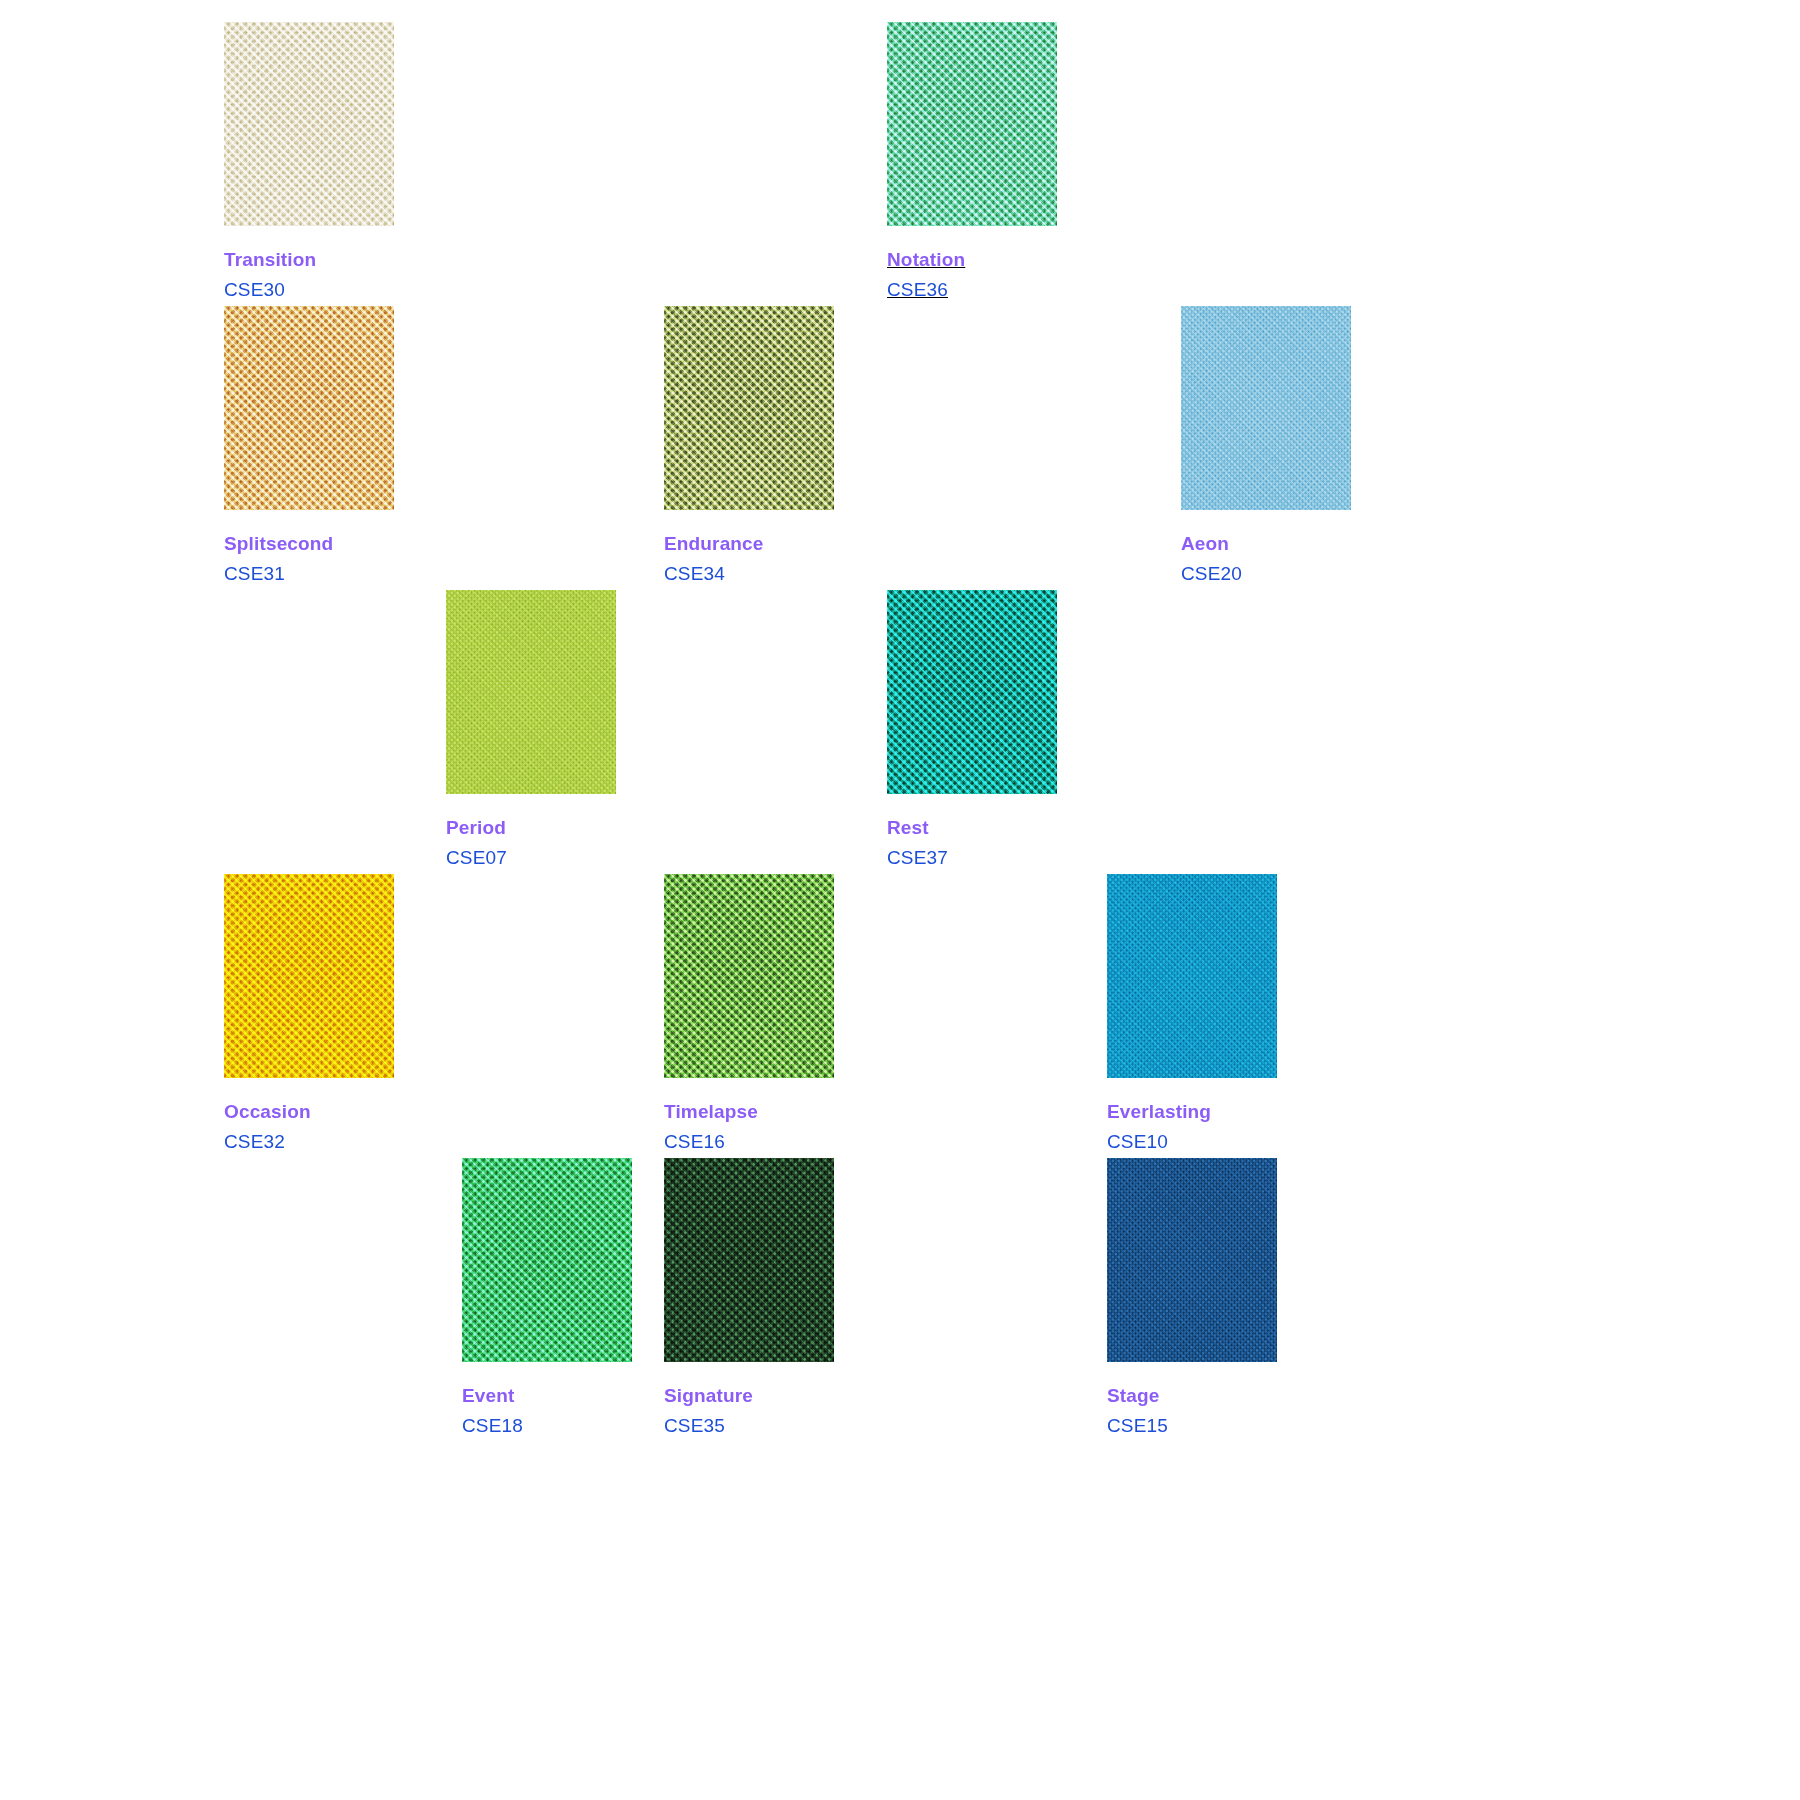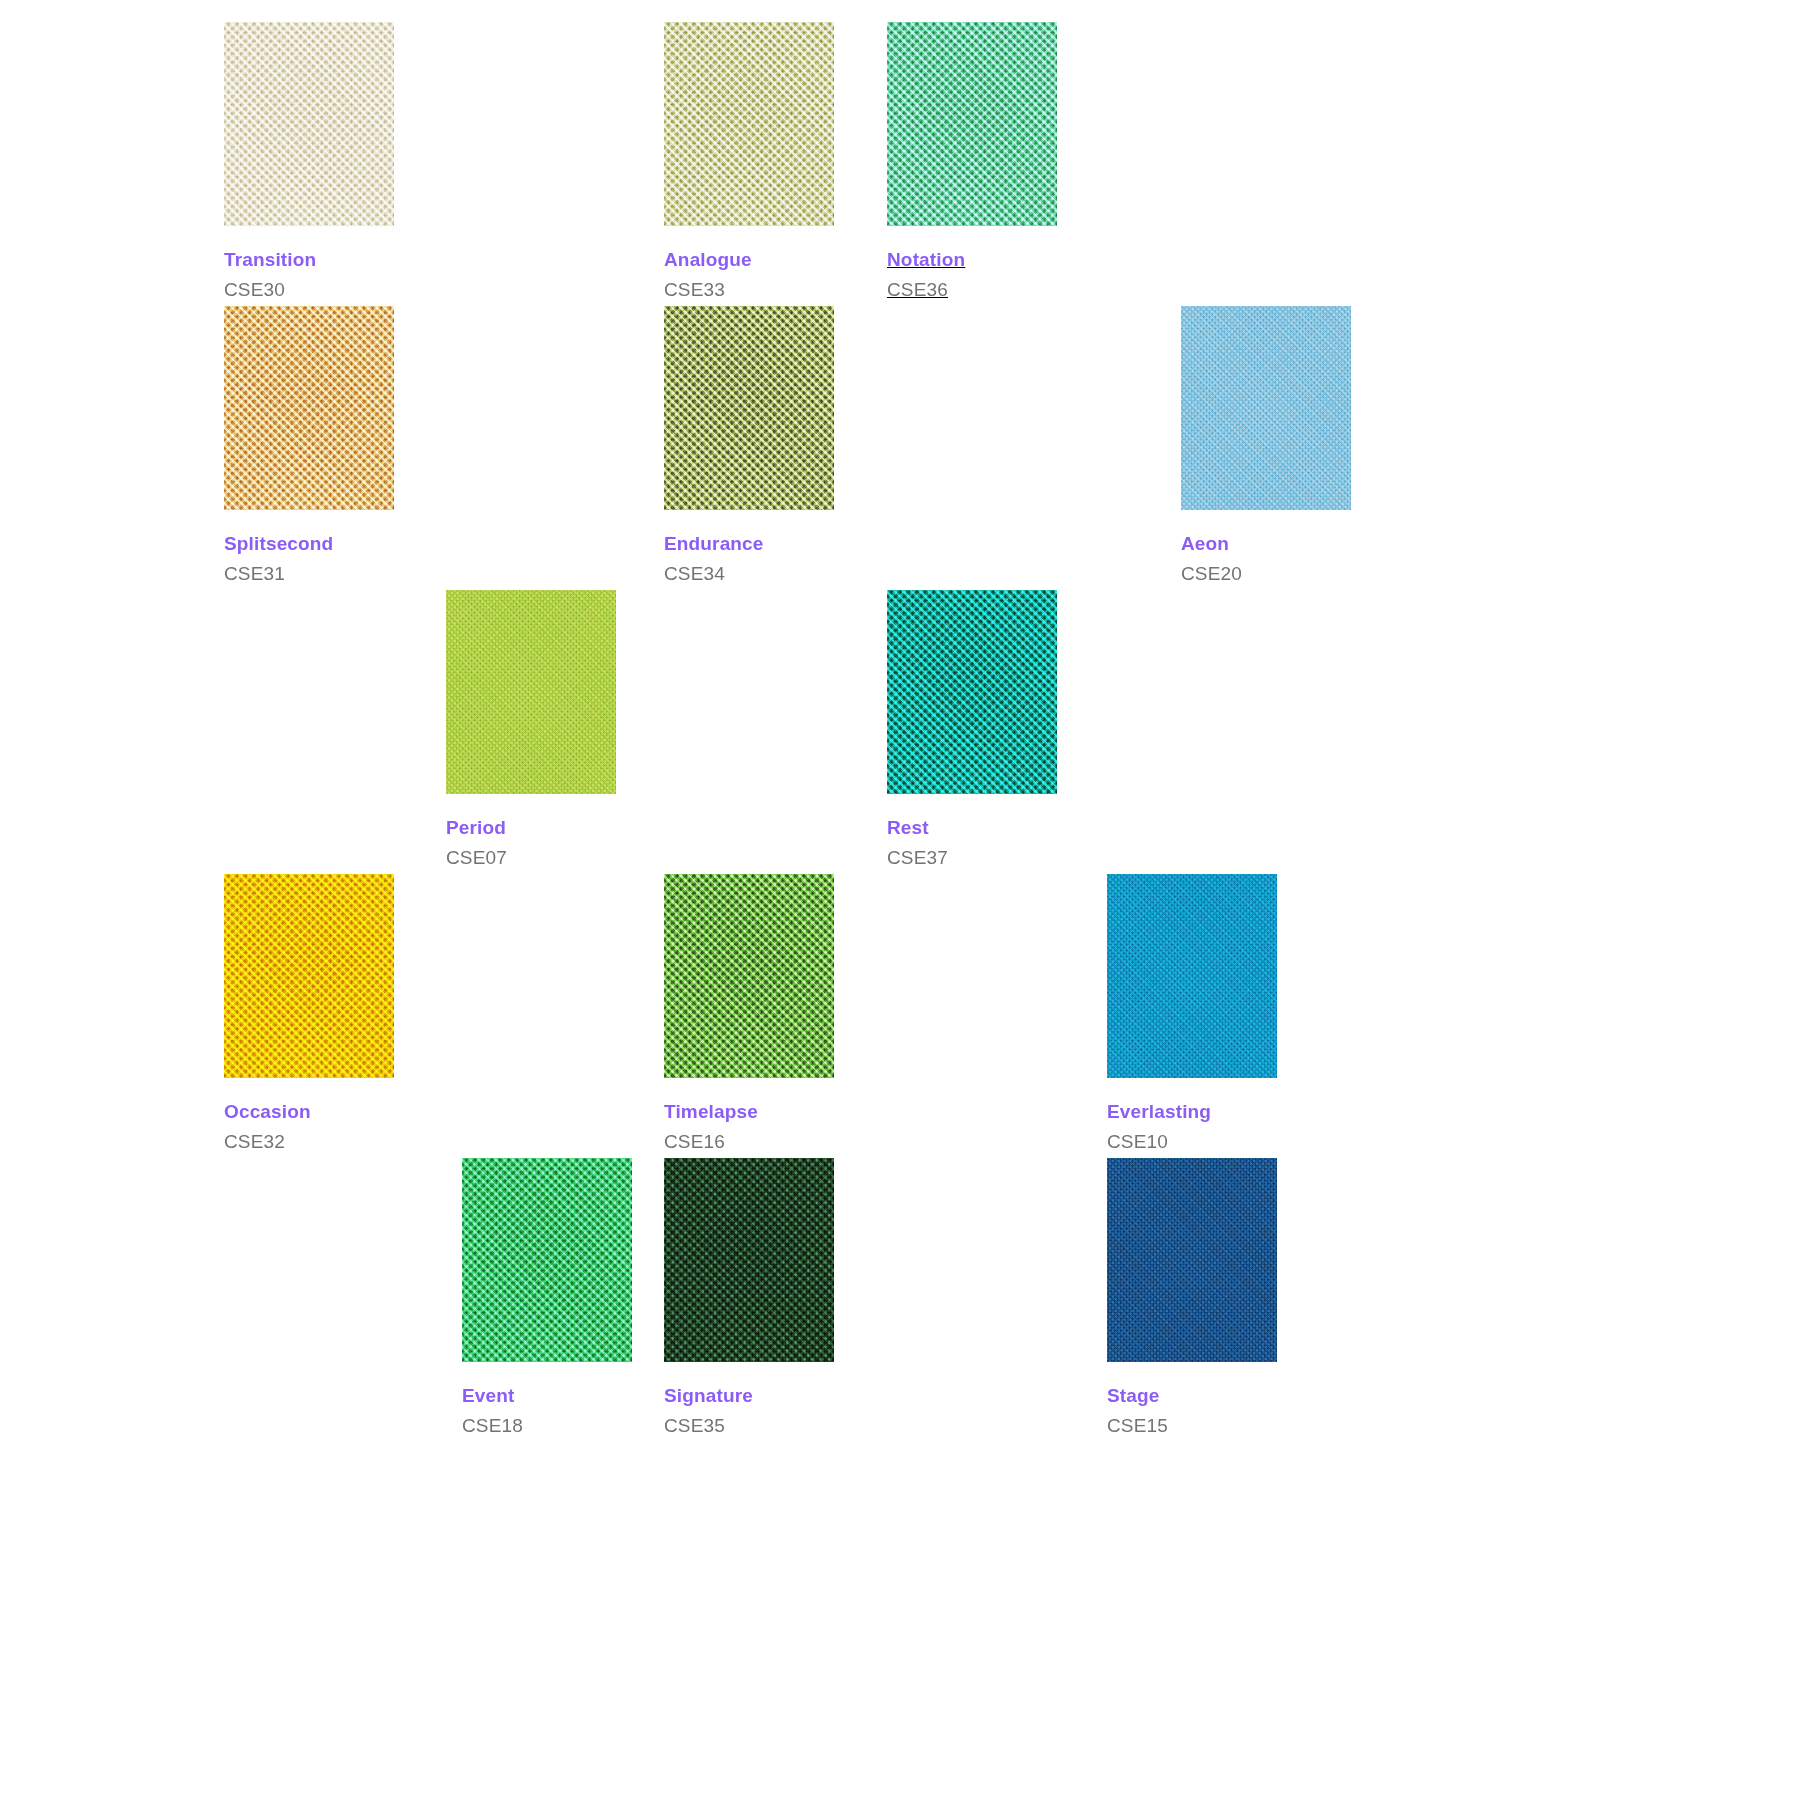--- a/index.html
+++ b/index.html
@@ -135,52 +135,40 @@
     font-size: 19px;
     font-weight: bold;
     color: #8b5cf6;
     letter-spacing: 0.15px;
   }
   .swatch-code {
     display: block;
     margin-top: 11px;
     font-size: 19px;
     font-weight: normal;
-    color: #737373;
+    color: #1d4ed8;
     letter-spacing: 0.15px;
   }
 </style>
 </head>
 <body>
 
 <div id="swatch-board">
     <div class="swatch-cell" style="left: 224px; top: 22px;">
       <div class="swatch-chip coarse" style="width: 170px; height: 204px; background-color: rgb(226, 220, 196);">
         <div class="weave-a"></div>
         <div class="weave-b"></div>
         <div class="weave-c"></div>
         <div class="weave-d"></div>
       </div>
       <div class="swatch-label">
         <span class="swatch-name">Transition</span>
         <span class="swatch-code">CSE30</span>
       </div>
     </div>
-    <div class="swatch-cell" style="left: 664px; top: 22px;">
-      <div class="swatch-chip coarse" style="width: 170px; height: 204px; background-color: rgb(201, 204, 150);">
-        <div class="weave-a"></div>
-        <div class="weave-b"></div>
-        <div class="weave-c"></div>
-        <div class="weave-d"></div>
-      </div>
-      <div class="swatch-label">
-        <span class="swatch-name">Analogue</span>
-        <span class="swatch-code">CSE33</span>
-      </div>
-    </div>
     <div class="swatch-cell" style="left: 887px; top: 22px; text-decoration: underline;">
       <div class="swatch-chip coarse" style="width: 170px; height: 204px; background-color: rgb(95, 194, 148);">
         <div class="weave-a"></div>
         <div class="weave-b"></div>
         <div class="weave-c"></div>
         <div class="weave-d"></div>
       </div>
       <div class="swatch-label">
         <span class="swatch-name">Notation</span>
         <span class="swatch-code">CSE36</span>

